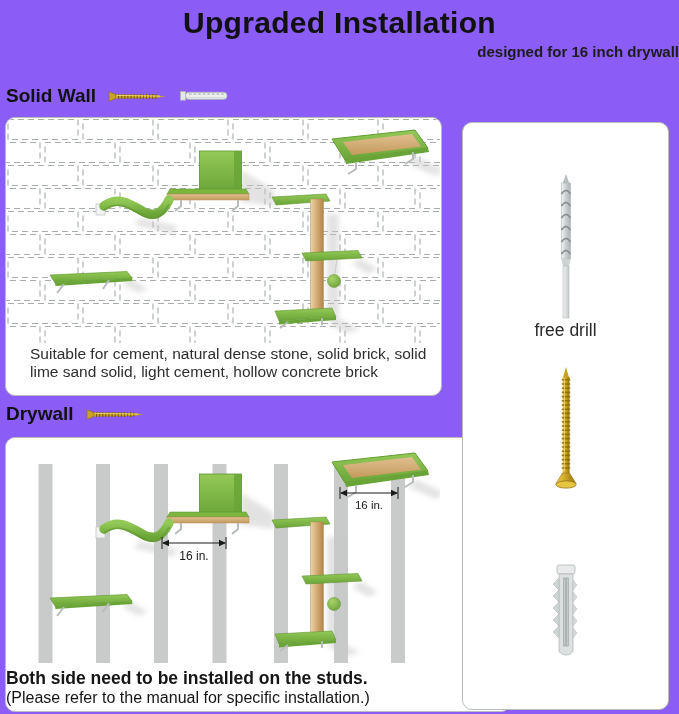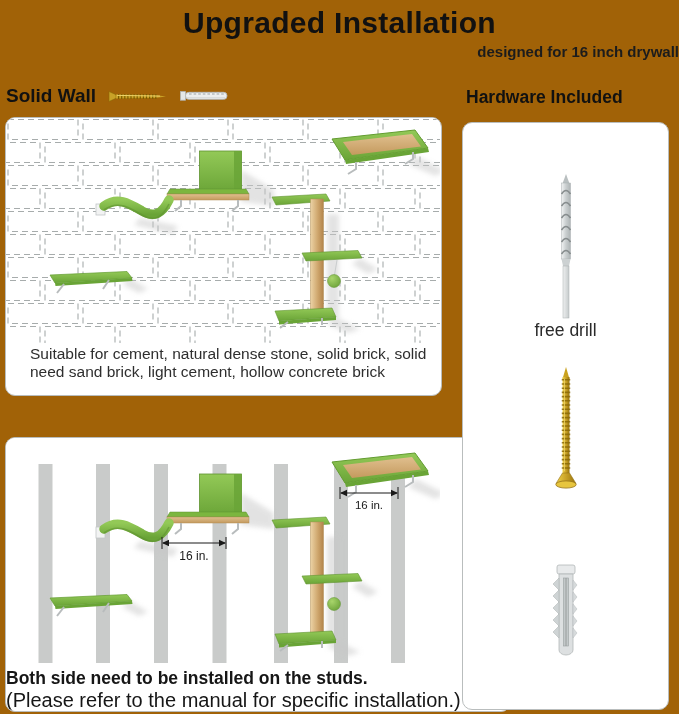--- a/index.html
+++ b/index.html
@@ -1,17 +1,17 @@
 <!DOCTYPE html>
 <html><head>
 <meta charset="utf-8">
 <style>
   * { margin:0; padding:0; box-sizing:border-box; }
   body { background:#ffffff; font-family:"Liberation Sans", sans-serif; }
-  .page { position:relative; width:679px; height:714px; background:#a16207; overflow:hidden; }
+  .page { position:relative; width:679px; height:714px; background:#8b5cf6; overflow:hidden; }
 
   .title { position:absolute; top:6px; left:0; width:100%; text-align:center;
            font-size:30px; font-weight:bold; color:#111; letter-spacing:.3px; }
   .subtitle { position:absolute; top:43px; left:0; width:100%; text-align:right;
               font-size:15px; font-weight:bold; color:#1c1c1c; }
 
   .sec-head { position:absolute; display:flex; align-items:center; gap:12px; }
   .sec-head .lbl { font-size:19px; font-weight:bold; color:#111; }
   .sec-solid { left:6px; top:85px; }
   .sec-dry   { left:6px; top:403px; }
@@ -22,21 +22,21 @@
   .panel-solid { left:5px;  top:117px; width:437px; height:279px; }
   .panel-dry   { left:5px;  top:437px; width:506px; height:275px; }
   .hw-box      { left:462px; top:122px; width:207px; height:588px; }
 
   .art { position:absolute; left:0; top:0; }
 
   .caption-solid { position:absolute; left:24px; top:227px; width:406px;
                    font-size:15.5px; line-height:17.5px; color:#2e2e2e; }
   .caption-dry { position:absolute; left:0; top:230px; width:100%; text-align:left; color:#161616; }
   .cap-bold { font-size:17.5px; font-weight:bold; }
-  .cap-note { font-size:20px; margin-top:0; }
+  .cap-note { font-size:16px; margin-top:0; }
 
   .hw-item { position:absolute; left:50%; transform:translateX(-50%); }
   .hw-drill  { top:50px; }
   .hw-screw  { top:244px; }
   .hw-anchor { top:441px; }
   .hw-label  { position:absolute; top:197px; left:0; width:100%; text-align:center;
                font-size:17.5px; color:#2a2a2a; }
 
   svg text { font-family:"Liberation Sans", sans-serif; }
 </style>
@@ -162,23 +162,32 @@
             <polygon points="269,193 326,190 330,199 273,203" fill="url(#grnGrad)" stroke="#5f9330" stroke-width="0.6"></polygon>
             <polygon points="273,203 330,199 330,202 273,206.5" fill="#69a436"></polygon>
             <path d="M282,204 l-8,6 m42,-10 v7" fill="none" stroke="#b8bcbd" stroke-width="2"></path>
           </g>
         </g>
       </defs>
 
       <rect x="0" y="0" width="434" height="225" fill="url(#bricks)"></rect>
       <use href="#cat-set" xlink:href="#cat-set"></use>
     </svg>
-    <div class="caption-solid">Suitable for cement, natural dense stone, solid brick, solid need sand brick, light cement, hollow concrete brick</div>
-  </div>
-
+    <div class="caption-solid">Suitable for cement, natural dense stone, solid brick, solid lime sand solid, light cement, hollow concrete brick</div>
+  </div>
+
+  <div class="sec-head sec-dry">
+    <span class="lbl">Drywall</span>
+    <svg width="60" height="13" viewBox="0 0 60 13">
+      <polygon points="1,1.5 8,4.7 8,8.3 1,11.5" fill="#c9a227" stroke="#8a6a08" stroke-width="0.6"></polygon>
+      <polygon points="8,4.4 47,5 58,6.5 47,8 8,8.6" fill="#c9a227"></polygon>
+      <line x1="10" y1="6.5" x2="50" y2="6.5" stroke="#7a5c00" stroke-width="5" stroke-dasharray="1.2 1.9"></line>
+      <line x1="9" y1="5.4" x2="52" y2="6.1" stroke="#ecd26a" stroke-width="1"></line>
+    </svg>
+  </div>
 
   <div class="panel panel-dry">
     <svg class="art" width="434" height="228" viewBox="0 0 434 228">
       <rect x="0" y="0" width="434" height="228" fill="#ffffff"></rect>
       <g fill="#c9cbca">
         <rect x="32.5" y="26" width="14" height="199"></rect>
         <rect x="90" y="26" width="14" height="199"></rect>
         <rect x="148" y="26" width="14" height="199"></rect>
         <rect x="206.5" y="26" width="14" height="199"></rect>
         <rect x="268" y="26" width="14" height="199"></rect>
@@ -203,21 +212,20 @@
         <polygon points="220,105 213,101.8 213,108.2" fill="#1a1a1a" stroke="none"></polygon>
         <text x="188" y="122" font-size="12" text-anchor="middle" fill="#1a1a1a" stroke="none">16 in.</text>
       </g>
     </svg>
     <div class="caption-dry">
       <div class="cap-bold">Both side need to be installed on the studs.</div>
       <div class="cap-note">(Please refer to the manual for specific installation.)</div>
     </div>
   </div>
 
-  <div class="hw-head">Hardware Included</div>
 
   <div class="panel hw-box">
 
     <svg class="hw-item hw-drill" width="36" height="146" viewBox="0 0 36 146">
       <polygon points="18,1 14,12 22,12" fill="#b9bfc0"></polygon>
       <rect x="13.5" y="10" width="9" height="76" fill="url(#metalV)" stroke="#a8aeaf" stroke-width="0.5"></rect>
       <g fill="none" stroke="#878d8e" stroke-width="1.6">
         <path d="M13.5,21 Q18,14 22.5,21"></path>
         <path d="M13.5,33 Q18,26 22.5,33"></path>
         <path d="M13.5,45 Q18,38 22.5,45"></path>

